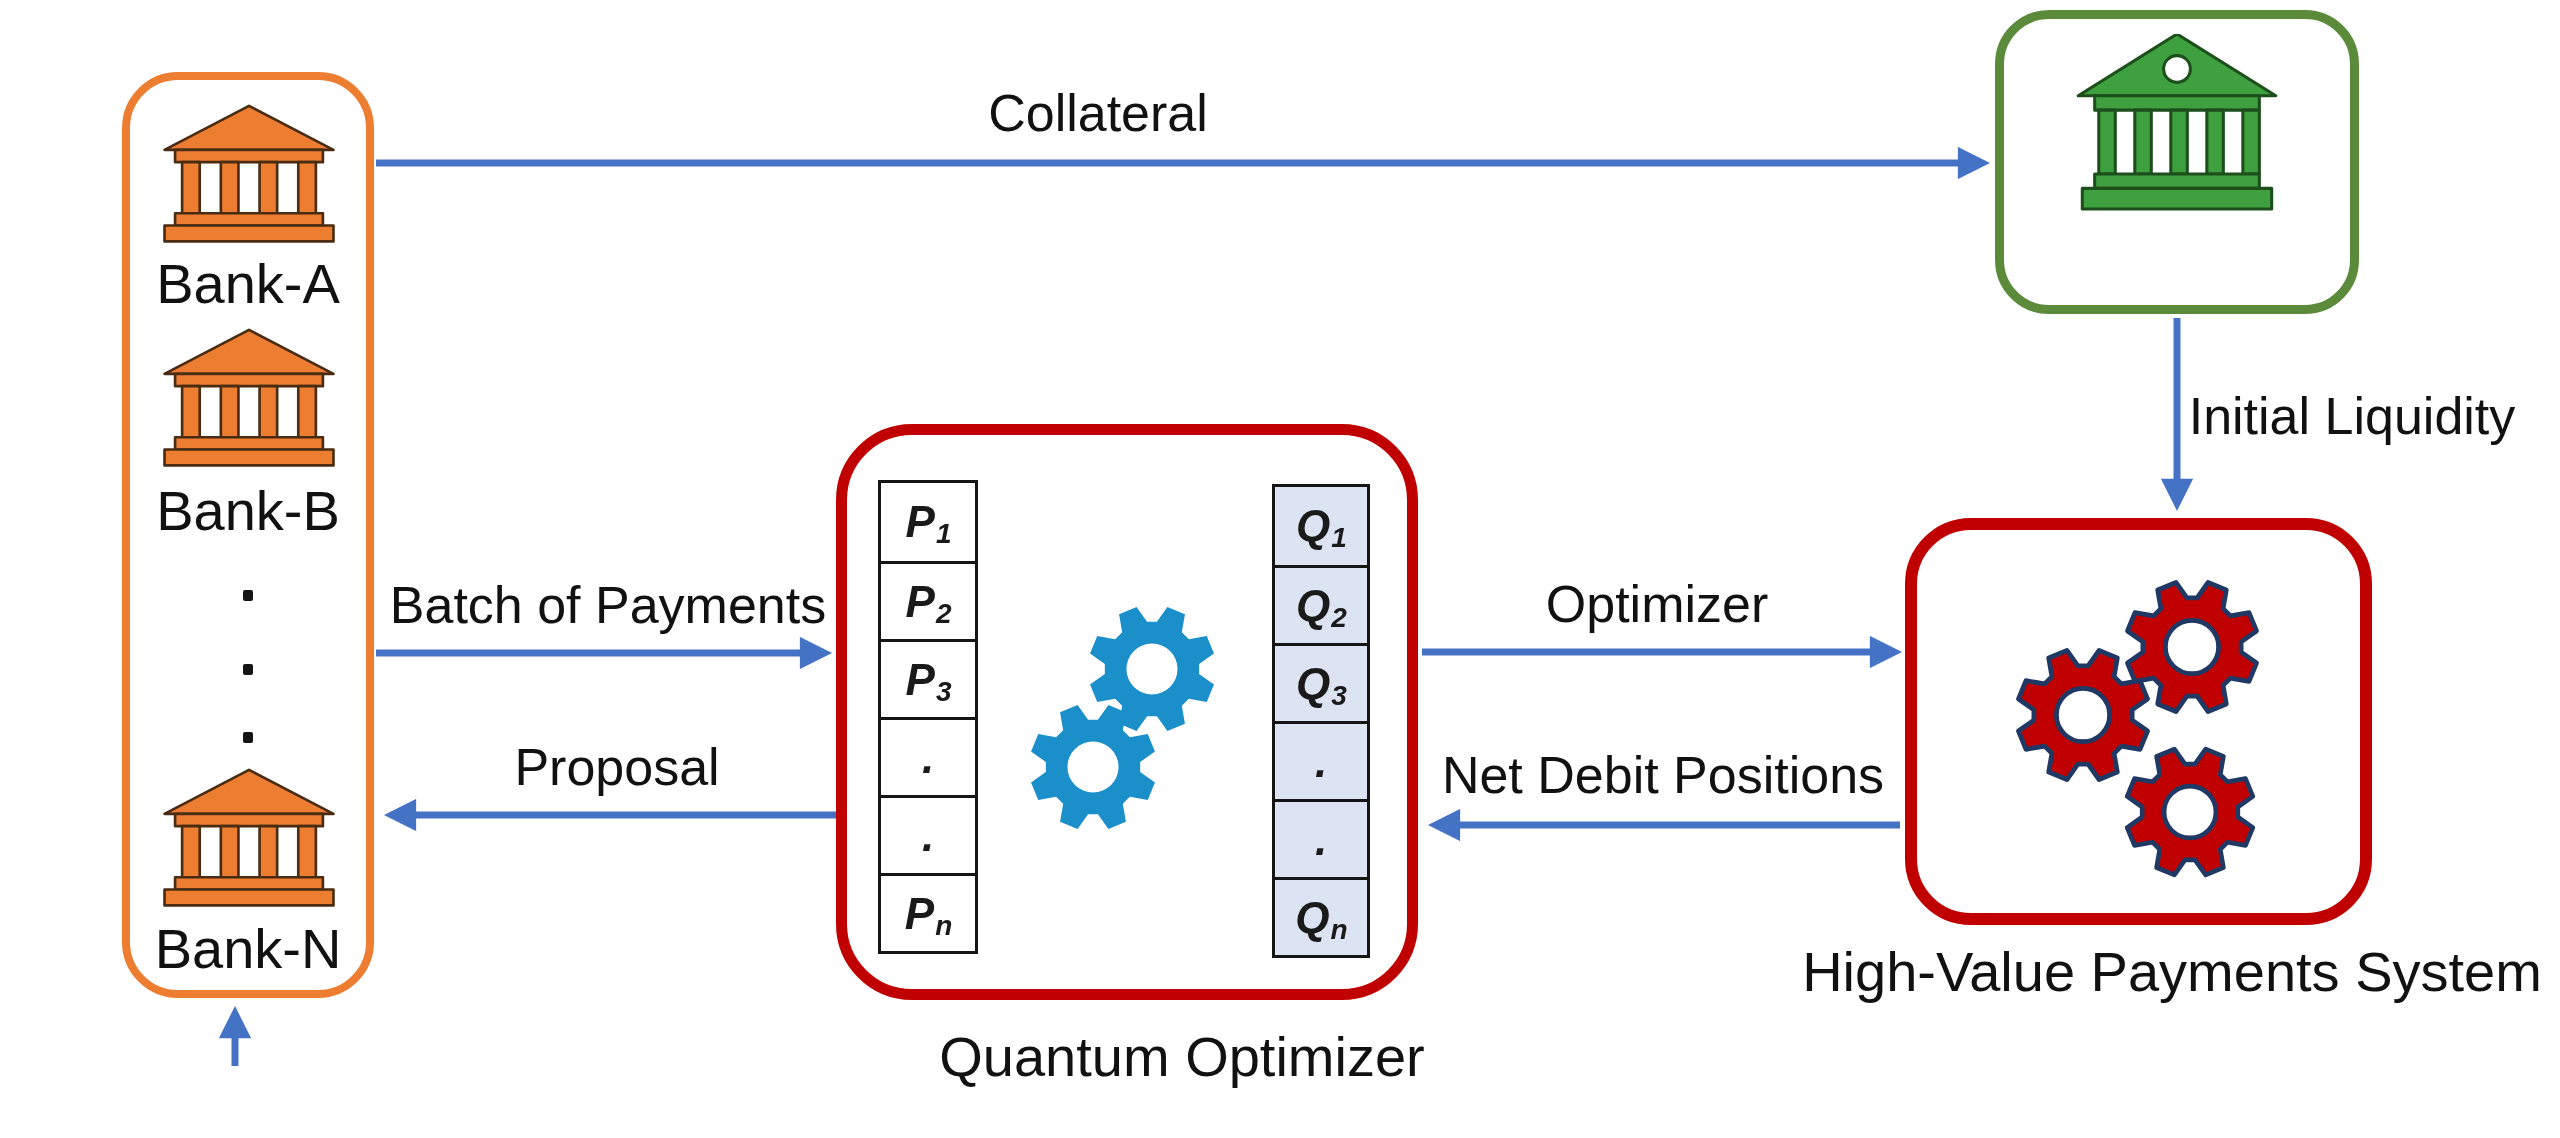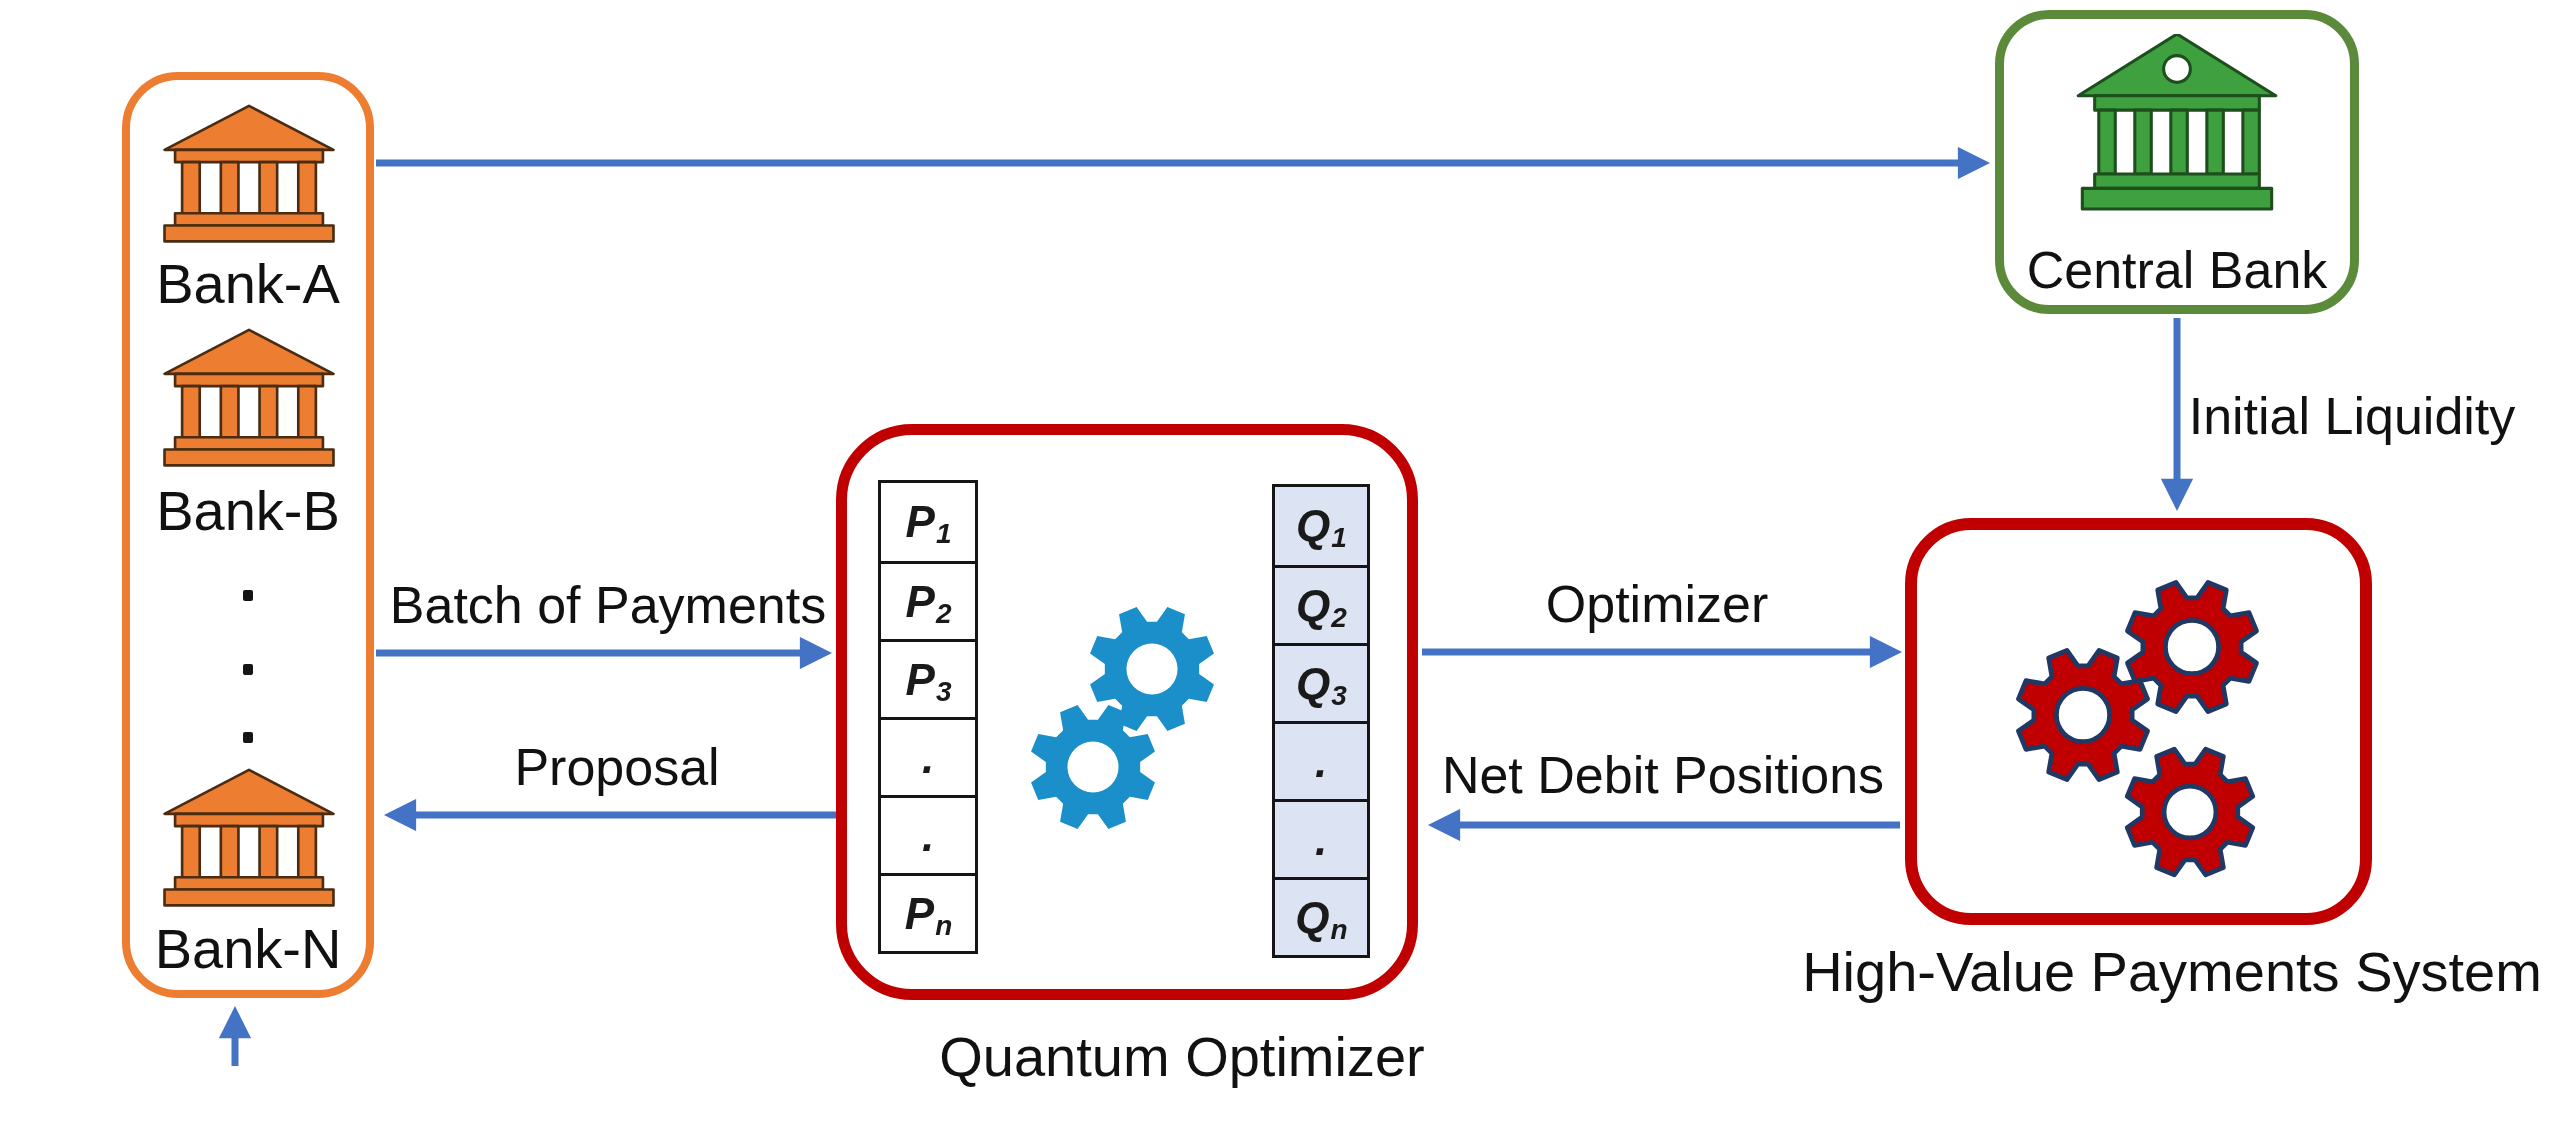--- a/index.html
+++ b/index.html
@@ -99,21 +99,20 @@
   <div class="dot" style="left:243px;top:732px"></div>
   <svg class="abs bank-orange" style="left:161px;top:768px" width="176" height="141" viewBox="0 0 100 80">
       <use href="#bank"></use>
     </svg>
   <div class="lbl big" style="left:248px;top:949px">Bank-N</div>
 
   <div class="box central-box"></div>
   <svg class="abs bank-green" style="left:2074px;top:34px" width="206" height="177" viewBox="0 0 100 86">
       <use href="#cbank"></use>
     </svg>
-  <div class="lbl" style="left:2177px;top:271px">Central Bank</div>
 
   <div class="box qo-box"></div>
   <div class="cells p-cells">
     <div class="cell">
         <span>P</span>
         <span class="sub">1</span>
       </div>
     <div class="cell">
         <span>P</span>
         <span class="sub">2</span>
@@ -174,19 +173,20 @@
       <use href="#gear"></use>
     </svg>
   <svg class="abs gear-red" style="left:2007px;top:639px" width="152" height="152" viewBox="-80 -80 160 160">
       <use href="#gear"></use>
     </svg>
   <svg class="abs gear-red" style="left:2116px;top:738px" width="148" height="148" viewBox="-80 -80 160 160">
       <use href="#gear"></use>
     </svg>
   <div class="lbl big" style="left:2172px;top:972px">High-Value Payments System</div>
 
+  <div class="lbl" style="left:1098px;top:114px">Collateral</div>
   <div class="lbl" style="left:608px;top:606px">Batch of Payments</div>
   <div class="lbl" style="left:2352px;top:417px">Initial Liquidity</div>
   <div class="lbl" style="left:617px;top:768px">Proposal</div>
   <div class="lbl" style="left:1657px;top:605px">Optimizer</div>
   <div class="lbl" style="left:1663px;top:776px">Net Debit Positions</div>
 
 </div>
 
 </body></html>

